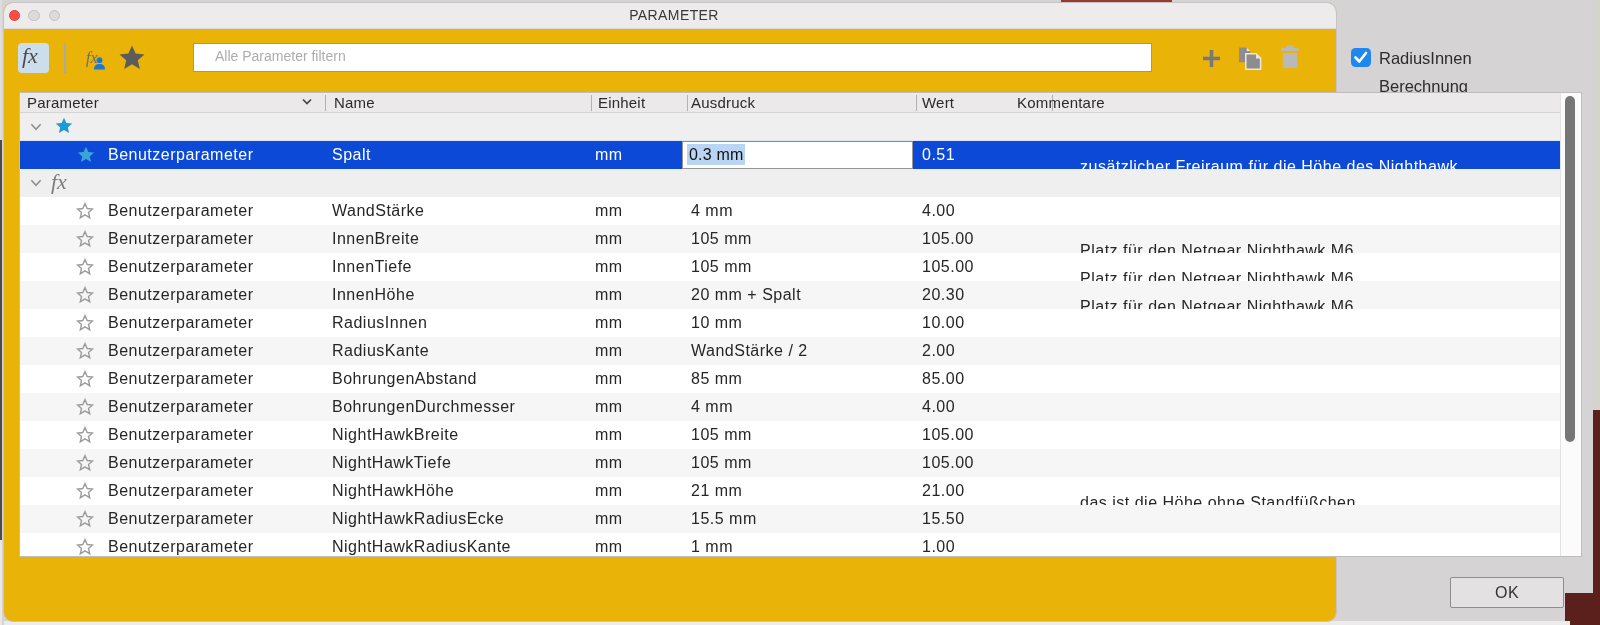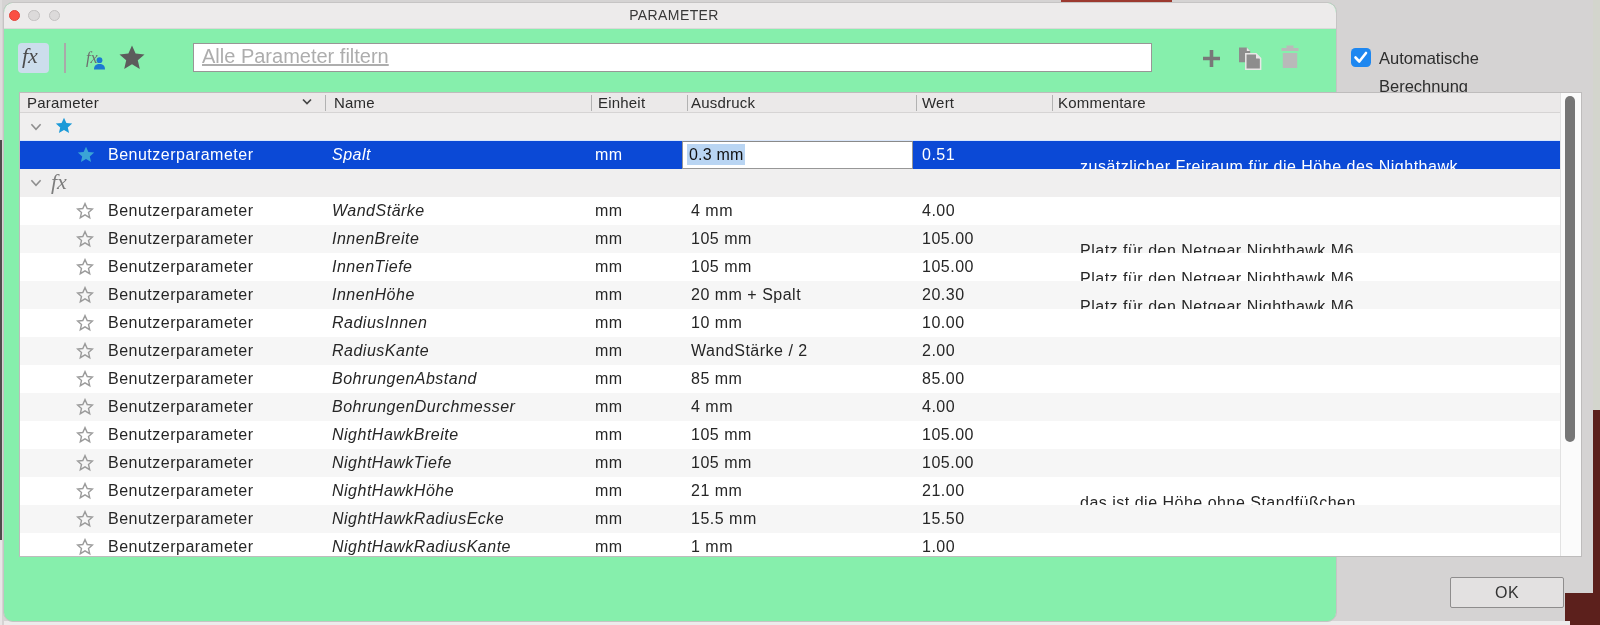--- a/index.html
+++ b/index.html
@@ -9,49 +9,49 @@
 
 #redblob{left:1061px;top:0;width:111px;height:4px;background:#9c392f;}
 #rsliver-top{left:1593px;top:0;width:7px;height:410px;background:#d3d5cd;}
 #rsliver-bot{left:1593px;top:410px;width:7px;height:215px;background:#5c201c;}
 #lsliver-top{left:0;top:0;width:2px;height:140px;background:#dedcdc;}
 #lsliver-mid{left:0;top:140px;width:2px;height:400px;background:#4d4c4b;}
 #lsliver-bot{left:0;top:540px;width:2px;height:85px;background:#e8e6e6;}
 #bot-strip{left:4px;top:621px;width:1566px;height:4px;background:#edebeb;}
 #corner-red{left:1565px;top:593px;width:35px;height:32px;background:#5c201c;}
 
-#win{left:3px;top:2px;width:1334px;height:620px;background:#86efac;border-radius:10px;border:1px solid #c6c4c4;box-shadow:inset 0 1px 0 #f8f6f6;}
+#win{left:3px;top:2px;width:1334px;height:620px;background:#eab308;border-radius:10px;border:1px solid #c6c4c4;box-shadow:inset 0 1px 0 #f8f6f6;}
 #titlebar{left:0;top:0;width:100%;height:26px;background:#edebeb;border-radius:10px 10px 0 0;border-bottom:1px solid #dbd9d9;}
 .light{top:6.5px;width:11.5px;height:11.5px;border-radius:50%;}
 #light1{left:4.5px;background:#fb4f43;border:0.5px solid #e0443a;}
 #light2{left:24.4px;background:#dcdada;border:1px solid #c3c1c1;}
 #light3{left:44.9px;background:#dcdada;border:1px solid #c3c1c1;}
 #title{left:4px;top:0;width:100%;height:26px;line-height:25px;text-align:center;font-size:14px;letter-spacing:0.4px;color:#383838;}
 
 #fxbtn{left:14px;top:40px;width:31px;height:30px;border-radius:4px;background:#ccddec;}
 #fxbtn span{position:absolute;left:4px;top:0px;font-family:"Liberation Serif",serif;font-style:italic;font-size:22px;color:#4c4c4c;}
 #tsep{left:59.5px;top:40px;width:2px;height:30px;background:#a9a9a9;}
 #fxuser{left:78px;top:41px;width:30px;height:30px;}
 #staricon{left:114px;top:41px;width:28px;height:27px;}
 #filter{left:189px;top:40px;width:959px;height:28.5px;background:#fff;border:1.5px solid #989696;}
-#filter span{position:absolute;left:8px;top:0;line-height:25px;font-size:20px;color:#adadad;text-decoration:underline;}
+#filter span{position:absolute;left:21px;top:0;line-height:25px;font-size:14px;color:#adadad;}
 #plus{left:1196px;top:44px;width:23px;height:23px;}
 #copy{left:1232px;top:41.5px;width:27px;height:26px;}
 #trash{left:1276px;top:41px;width:20px;height:25px;}
 #checkbox{left:1347px;top:45px;width:19.5px;height:18.5px;border-radius:4.5px;background:#1e87f0;}
 #chklabel{left:1375px;top:41px;height:28px;line-height:28px;font-size:16.5px;color:#2d2d2d;}
 
 #table{left:15px;top:89px;width:1563px;height:465px;background:#fff;border:1px solid #bebcbc;overflow:hidden;}
 #thead{left:0;top:0;width:1540px;height:19.5px;background:#ebe9e9;border-bottom:1px solid #d6d4d4;}
 .hsep{position:absolute;top:2px;width:1px;height:16px;background:#b2b2b2;}
 .htext{position:absolute;top:0;height:19px;line-height:20px;font-size:15px;color:#2b2b2b;letter-spacing:0.2px;}
 .row{position:absolute;left:0;width:1540px;}
 .cell{position:absolute;top:0;height:28px;line-height:28px;font-size:16px;color:#262626;letter-spacing:0.5px;white-space:nowrap;}
 .c-param{left:88px;}
-.c-name{left:312px;font-style:italic;}
+.c-name{left:312px;}
 .c-einheit{left:575px;}
 .c-ausdruck{left:671px;}
 .c-wert{left:902px;}
 .c-comment{left:1060px;margin-top:12px;}
 .gtext{position:absolute;left:61px;top:0;height:28px;line-height:28px;font-size:16px;color:#1d1d1d;font-weight:bold;letter-spacing:0.2px;margin-top:44px;}
 .rstar{position:absolute;left:56px;top:5px;width:18px;height:18px;}
 .gicon{position:absolute;left:31px;top:1px;width:26px;height:24px;}
 .gchev{position:absolute;left:9.5px;top:9px;width:12px;height:10px;}
 #scrolltrack{left:1540px;top:0;width:21px;height:463px;background:#fbfbfb;border-left:1px solid #e2e2e2;}
 #scrollthumb{left:1545px;top:3px;width:10px;height:346px;border-radius:5px;background:#767676;}
@@ -113,37 +113,37 @@
         <rect x="6.5" y="1.5" width="7" height="3.5" fill="#b9b9b9"></rect>
         <rect x="1.5" y="4" width="17" height="3" fill="#b9b9b9"></rect>
         <rect x="2.8" y="9" width="14.4" height="15" fill="#b9b9b9"></rect>
       </svg>
     </div>
     <div class="abs" id="checkbox">
       <svg width="20" height="19" viewBox="0 0 20 19">
         <path d="M4.5 9.5 L8.3 13.5 L15 5" stroke="#fff" stroke-width="2.6" fill="none" stroke-linecap="round" stroke-linejoin="round"></path>
       </svg>
     </div>
-    <div class="abs" id="chklabel">Automatische Berechnung</div>
+    <div class="abs" id="chklabel">RadiusInnen Berechnung</div>
     <div class="abs" id="table">
       <div class="abs" id="thead">
         <div class="htext" style="left:7px;">Parameter</div>
         <svg class="abs" style="left:281px;top:4px;" width="12" height="10" viewBox="0 0 12 10">
             <path d="M2 2.5 L6 6.5 L10 2.5" stroke="#454545" stroke-width="1.7" fill="none"></path>
           </svg>
         <div class="hsep" style="left:305px;"></div>
         <div class="htext" style="left:314px;">Name</div>
         <div class="hsep" style="left:571px;"></div>
         <div class="htext" style="left:578px;">Einheit</div>
         <div class="hsep" style="left:667px;"></div>
         <div class="htext" style="left:671px;">Ausdruck</div>
         <div class="hsep" style="left:896px;"></div>
         <div class="htext" style="left:902px;">Wert</div>
         <div class="hsep" style="left:1032px;"></div>
-        <div class="htext" style="left:1038px;">Kommentare</div>
+        <div class="htext" style="left:997px;">Kommentare</div>
       </div>
       <div class="row" style="top:19.5px;height:28px;background:#f0efef;">
           <svg class="gchev" width="13" height="10" viewBox="0 0 13 10">
             <path d="M1.5 2 L6.5 7.5 L11.5 2" stroke="#8e8e8e" stroke-width="1.7" fill="none"></path>
           </svg>
           <svg class="rstar" style="left:35px;top:4.5px;width:18px;height:18px;" viewBox="0 0 18 18">
             <path d="M9 0.8 L11.4 6.1 L17.2 6.6 L12.8 10.4 L14.1 16.1 L9 13.1 L3.9 16.1 L5.2 10.4 L0.8 6.6 L6.6 6.1 Z" fill="#1b9ad8"></path>
           </svg>
           <div class="gtext">Favoriten</div>
         </div>

